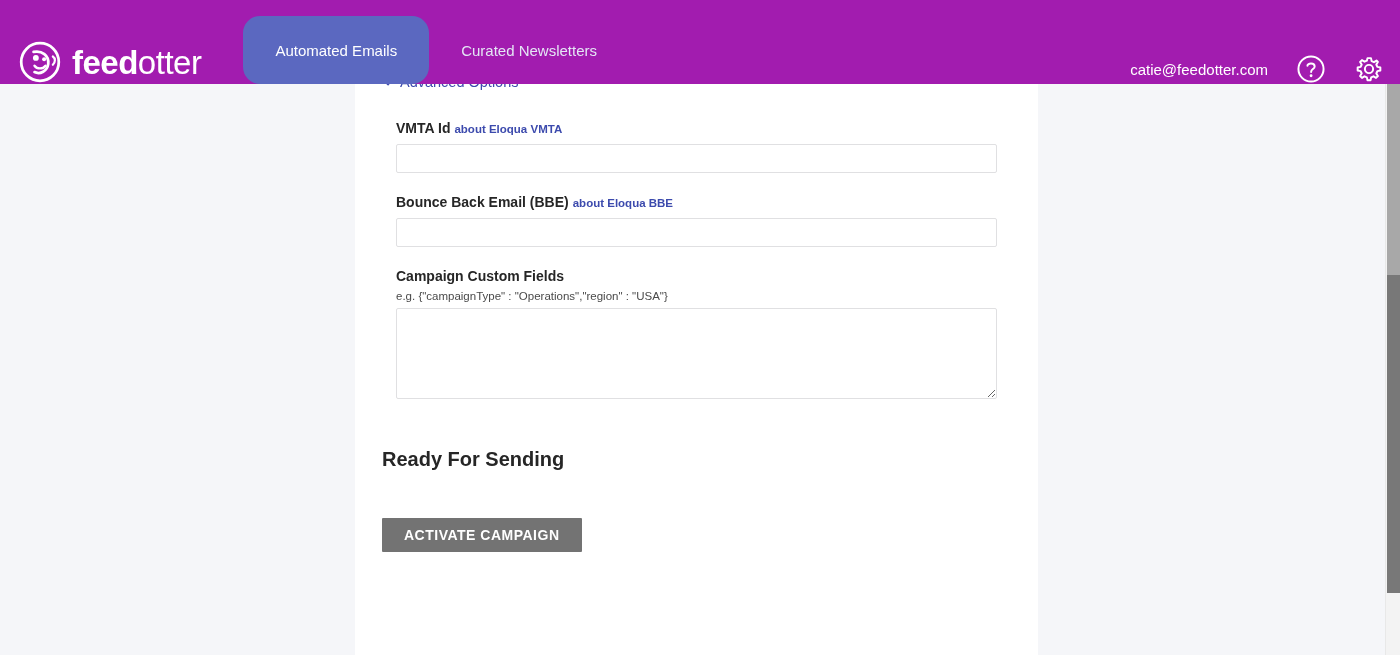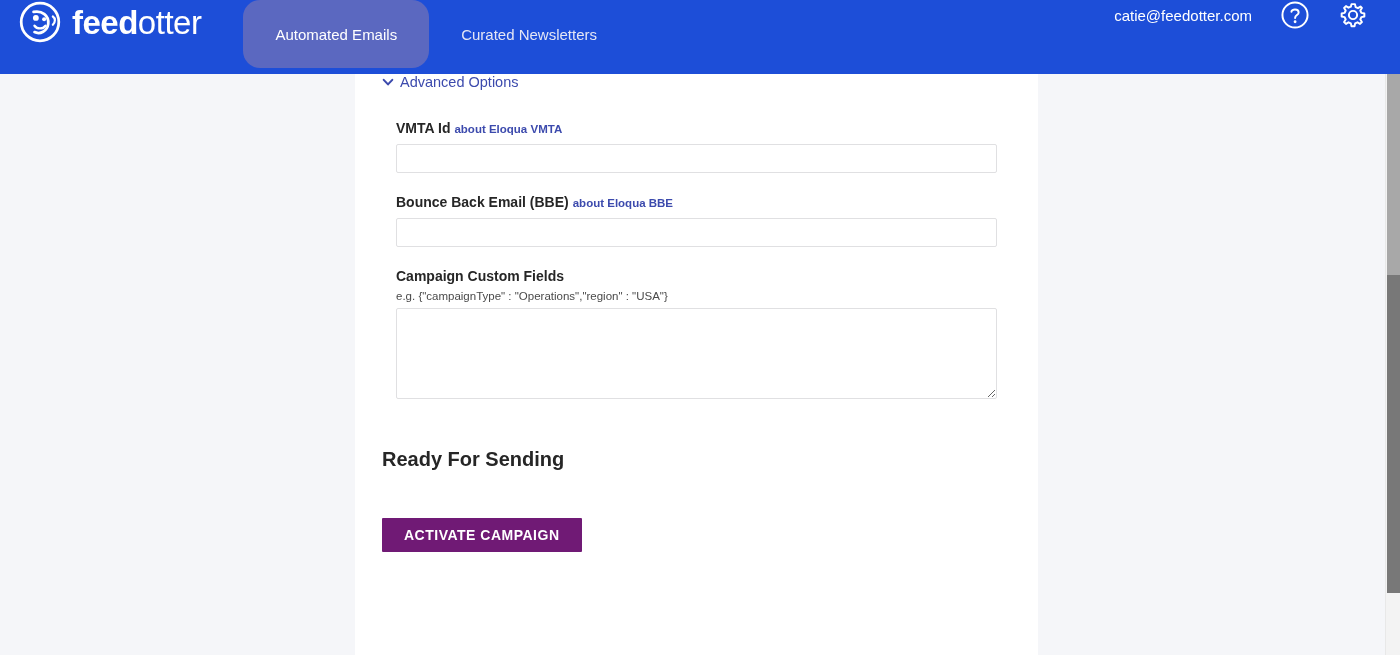--- a/index.html
+++ b/index.html
@@ -15,24 +15,24 @@
     background: #f5f6f9;
     color: #333;
     position: relative;
   }
 
   
   .topnav {
     position: absolute;
     top: 0; left: 0;
     width: 1400px;
-    height: 74px;
-    background: #1d4ed8;
-    display: flex;
-    align-items: flex-start;
+    height: 84px;
+    background: #a21caf;
+    display: flex;
+    align-items: flex-end;
     z-index: 20;
   }
 
   .brand {
     display: flex;
     align-items: center;
     padding-left: 18px;
     padding-right: 18px;
     gap: 10px;
   }
@@ -75,21 +75,21 @@
   .nav-tab.active {
     background: #5b68c0;
     color: #ffffff;
   }
 
   .nav-right {
     margin-left: auto;
     display: flex;
     align-items: center;
     gap: 28px;
-    padding-right: 32px;
+    padding-right: 16px;
   }
 
   .nav-email {
     color: #ffffff;
     font-size: 15px;
     white-space: nowrap;
   }
 
   .nav-icon {
     width: 30px;
@@ -215,21 +215,21 @@
 
   .cta-wrap {
     padding: 0 0 0 27px;
     margin-top: 47px;
   }
 
   .cta-button {
     display: inline-flex;
     align-items: center;
     justify-content: center;
-    background: #701a75;
+    background: #737373;
     color: #ffffff;
     border: none;
     font-family: "Liberation Sans", sans-serif;
     font-size: 14px;
     font-weight: 700;
     letter-spacing: 0.5px;
     height: 34px;
     padding: 0 22px;
     cursor: pointer;
     border-radius: 1px;

